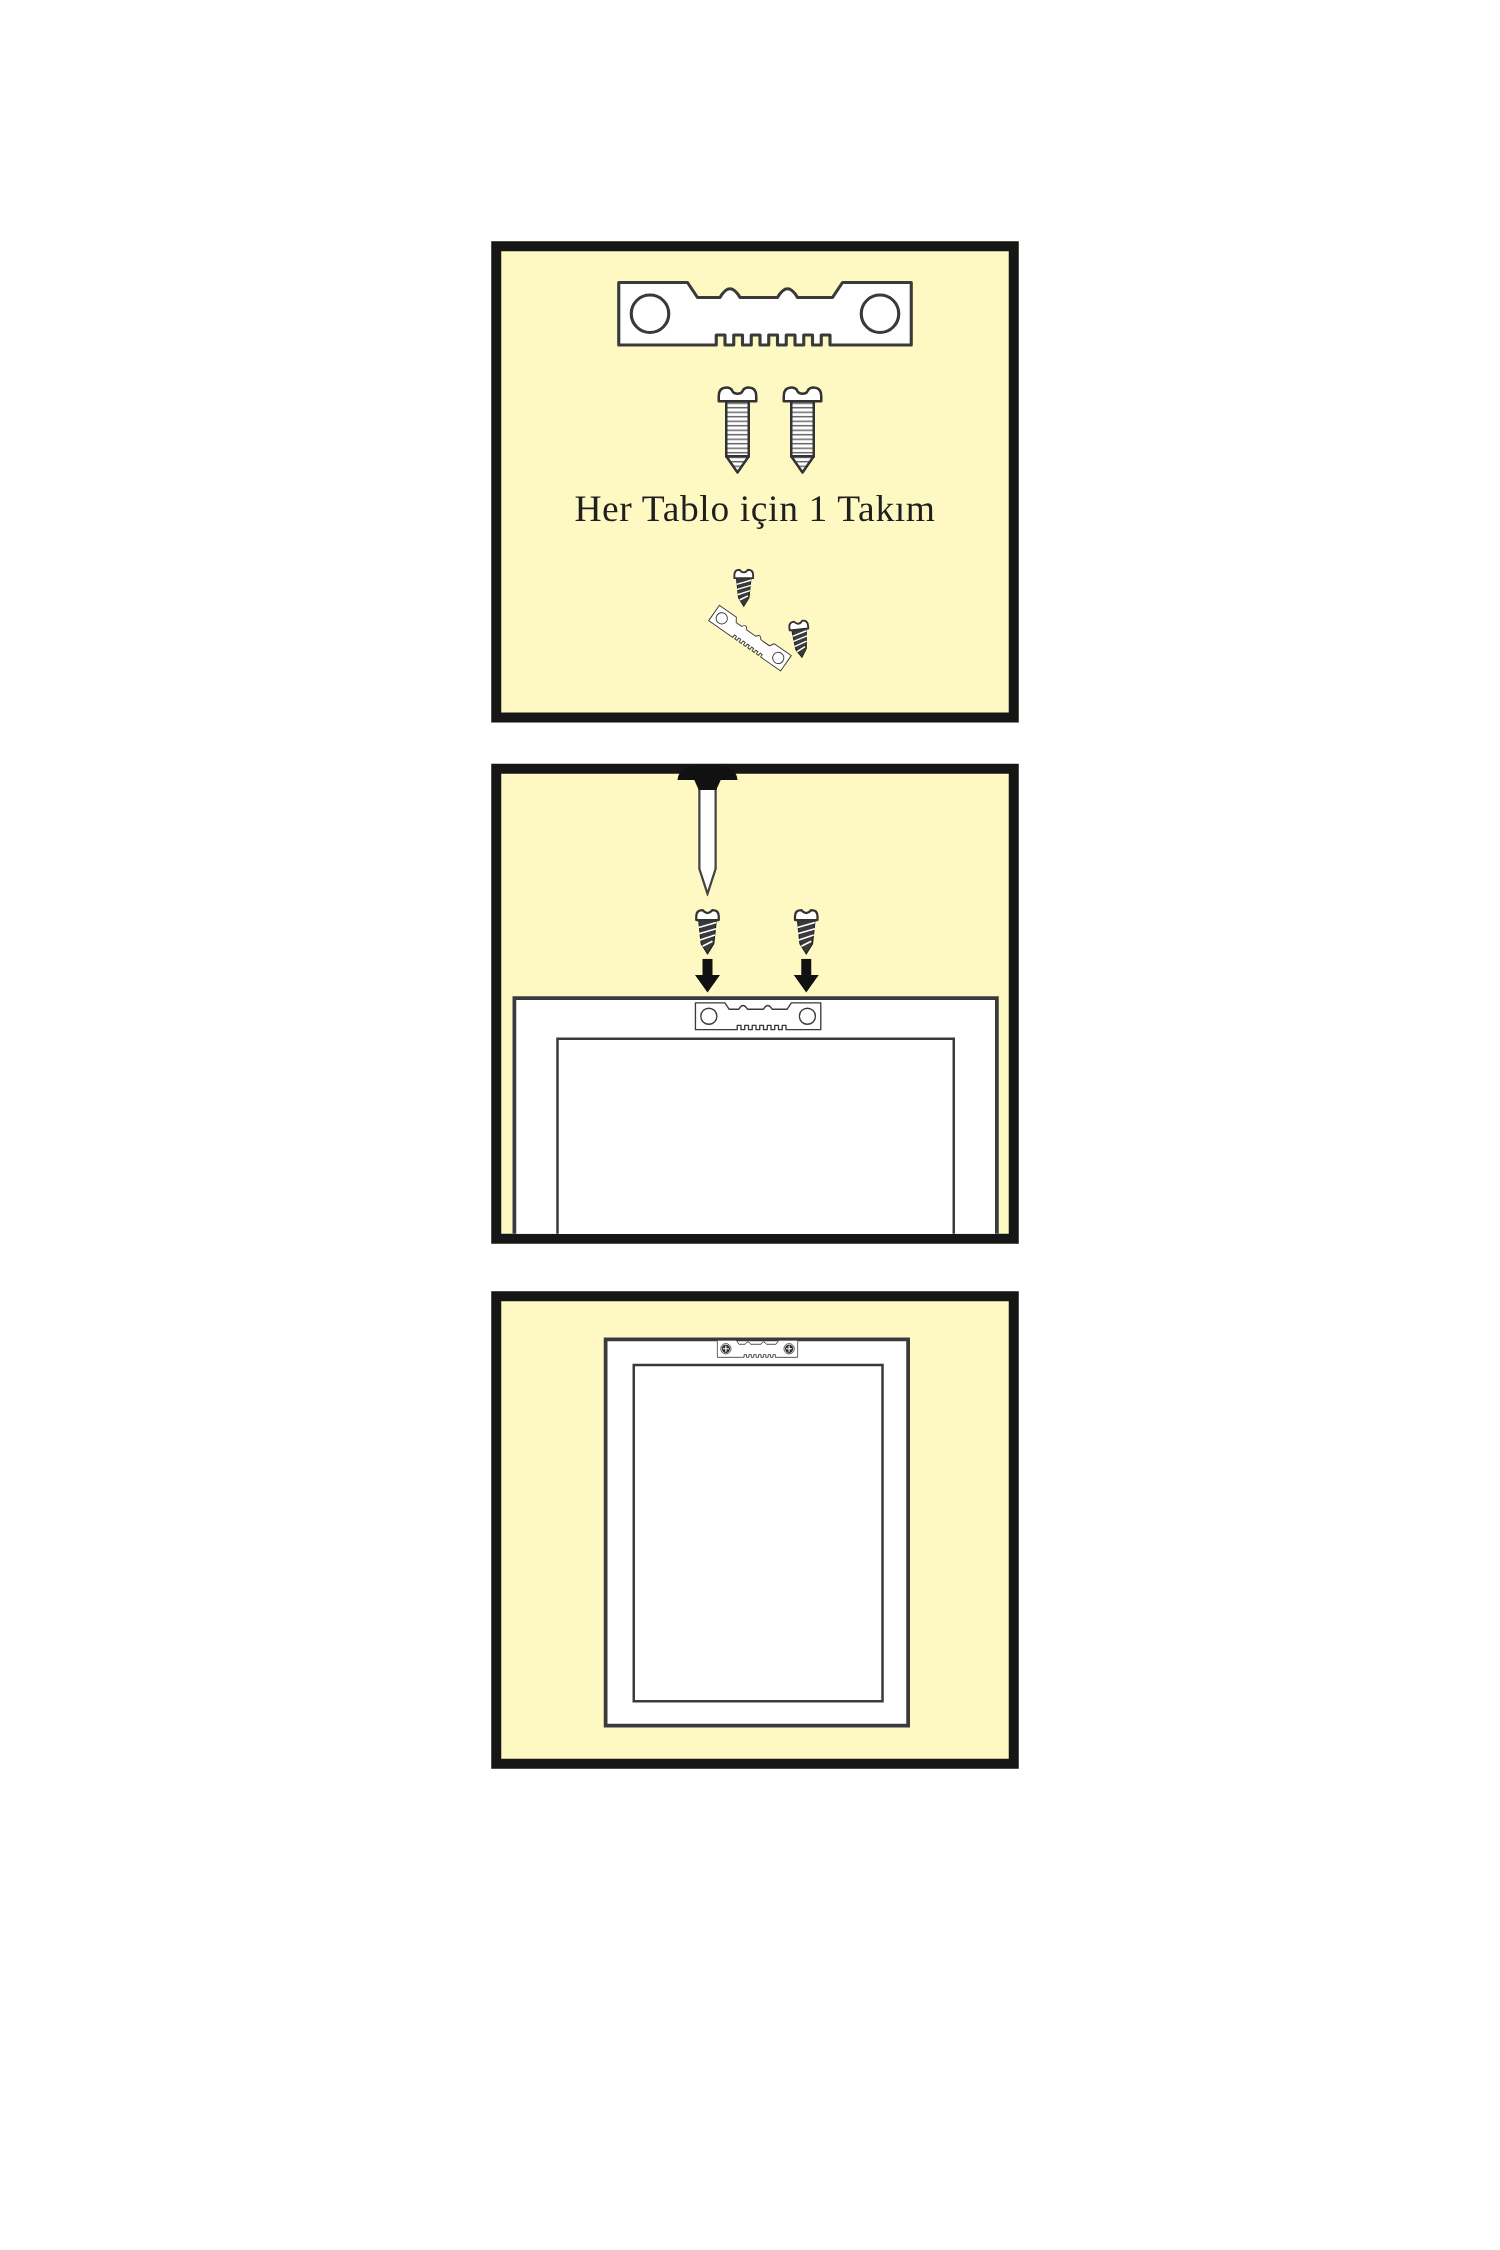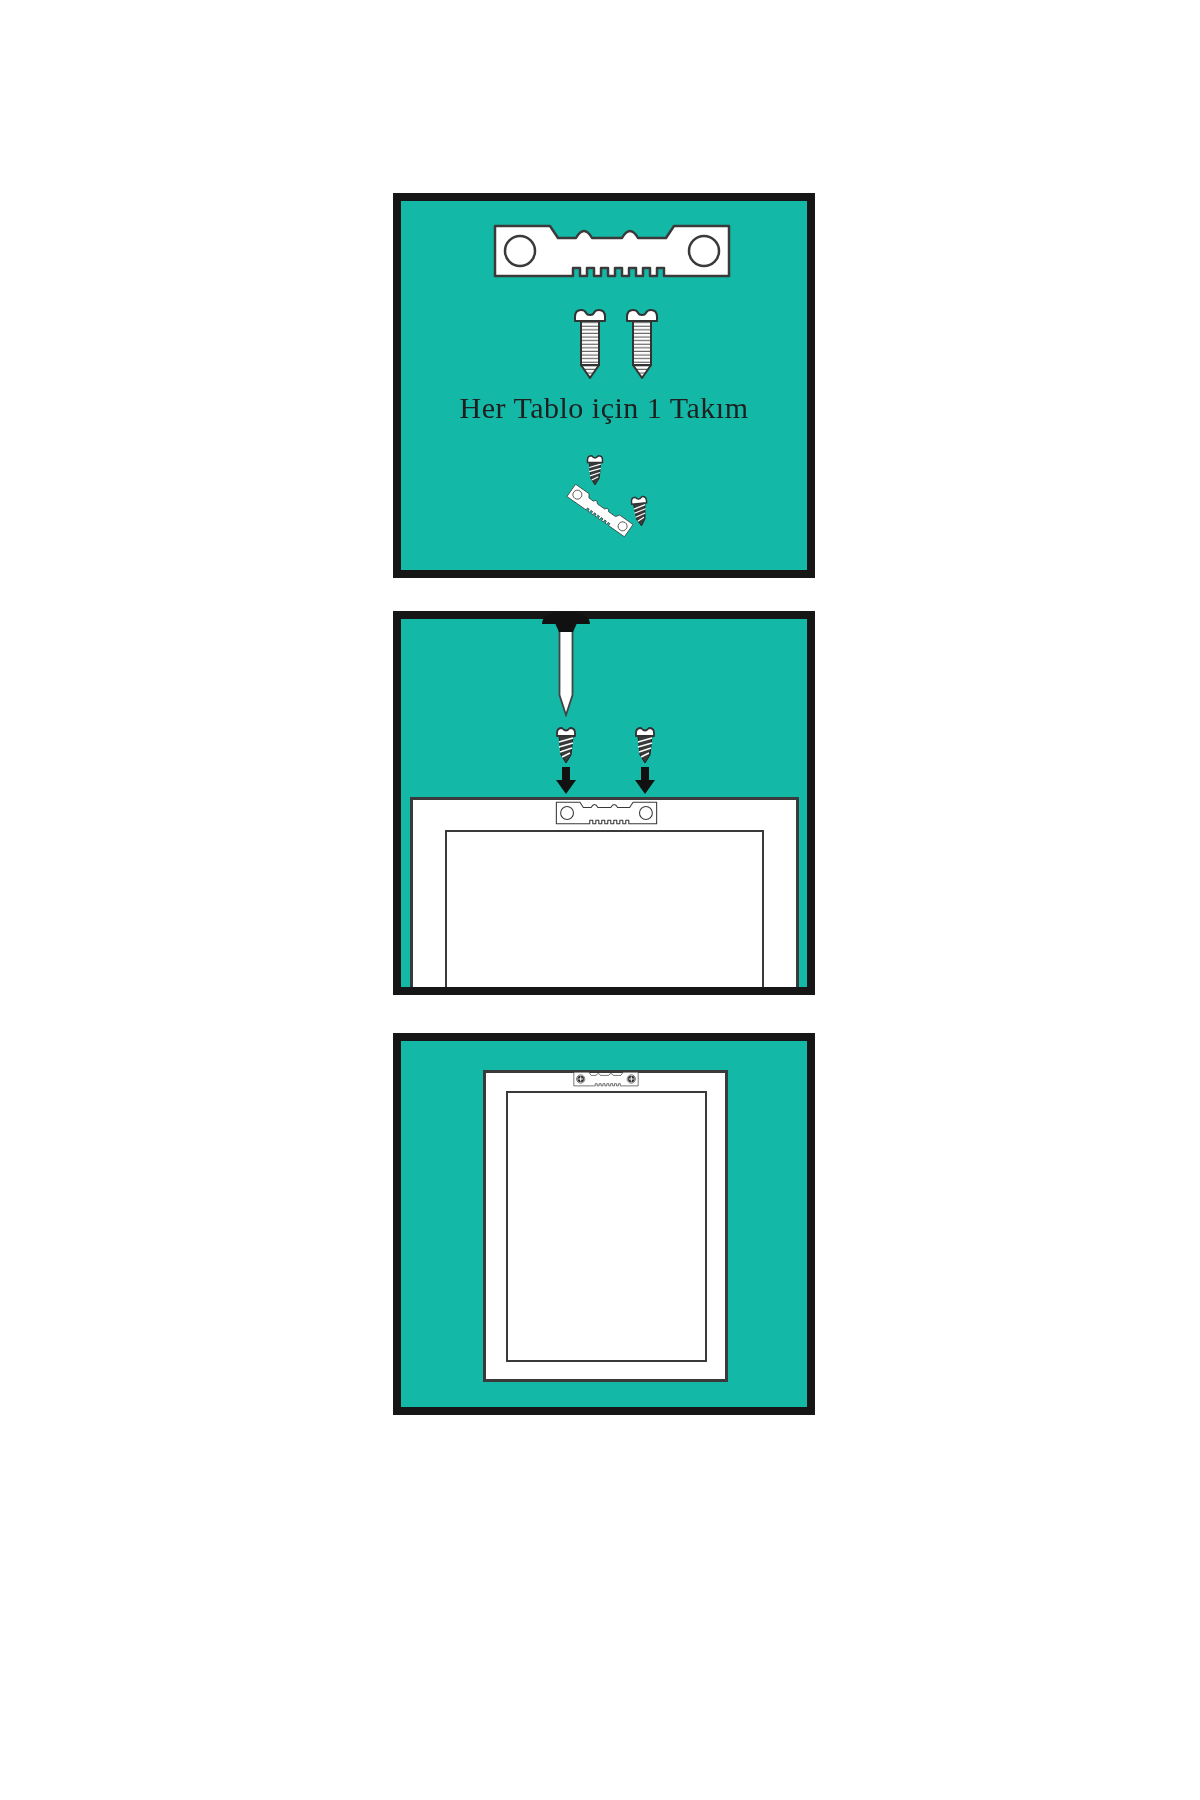--- a/index.html
+++ b/index.html
@@ -1,19 +1,19 @@
 <!DOCTYPE html>
 <html style="--panel-border: #161616; --line: #3a3a3a; --brand-green: #1d4b39; --brand-gold: #a3915c; --diamond-gold: #a07d32; --knot-gold: #988349;"><head>
 <meta charset="utf-8">
 <style>
   html,body{margin:0;padding:0;background:#fff;}
   .page{position:relative;width:1200px;height:1800px;background:#fff;overflow:hidden;
         font-family:"Liberation Serif","DejaVu Serif",serif;}
   .panel{position:absolute;left:393px;width:422px;border:8px solid var(--panel-border,#161616);
-         background:#14b8a6;box-sizing:border-box;}
+         background:#fef9c3;box-sizing:border-box;}
   .abs{position:absolute;}
   .caption{position:absolute;left:0;right:0;text-align:center;font-size:30px;
            letter-spacing:.5px;color:#1f1f1f;}
   .clipbox{position:absolute;inset:0;overflow:hidden;}
   .rect-frame{position:absolute;background:#fff;box-sizing:border-box;}
   .outer-frame{border:3px solid #3a3a3a;}
   .inner-frame{border:2px solid #3a3a3a;}
   .logo-row{position:absolute;}
 </style>
 </head>

